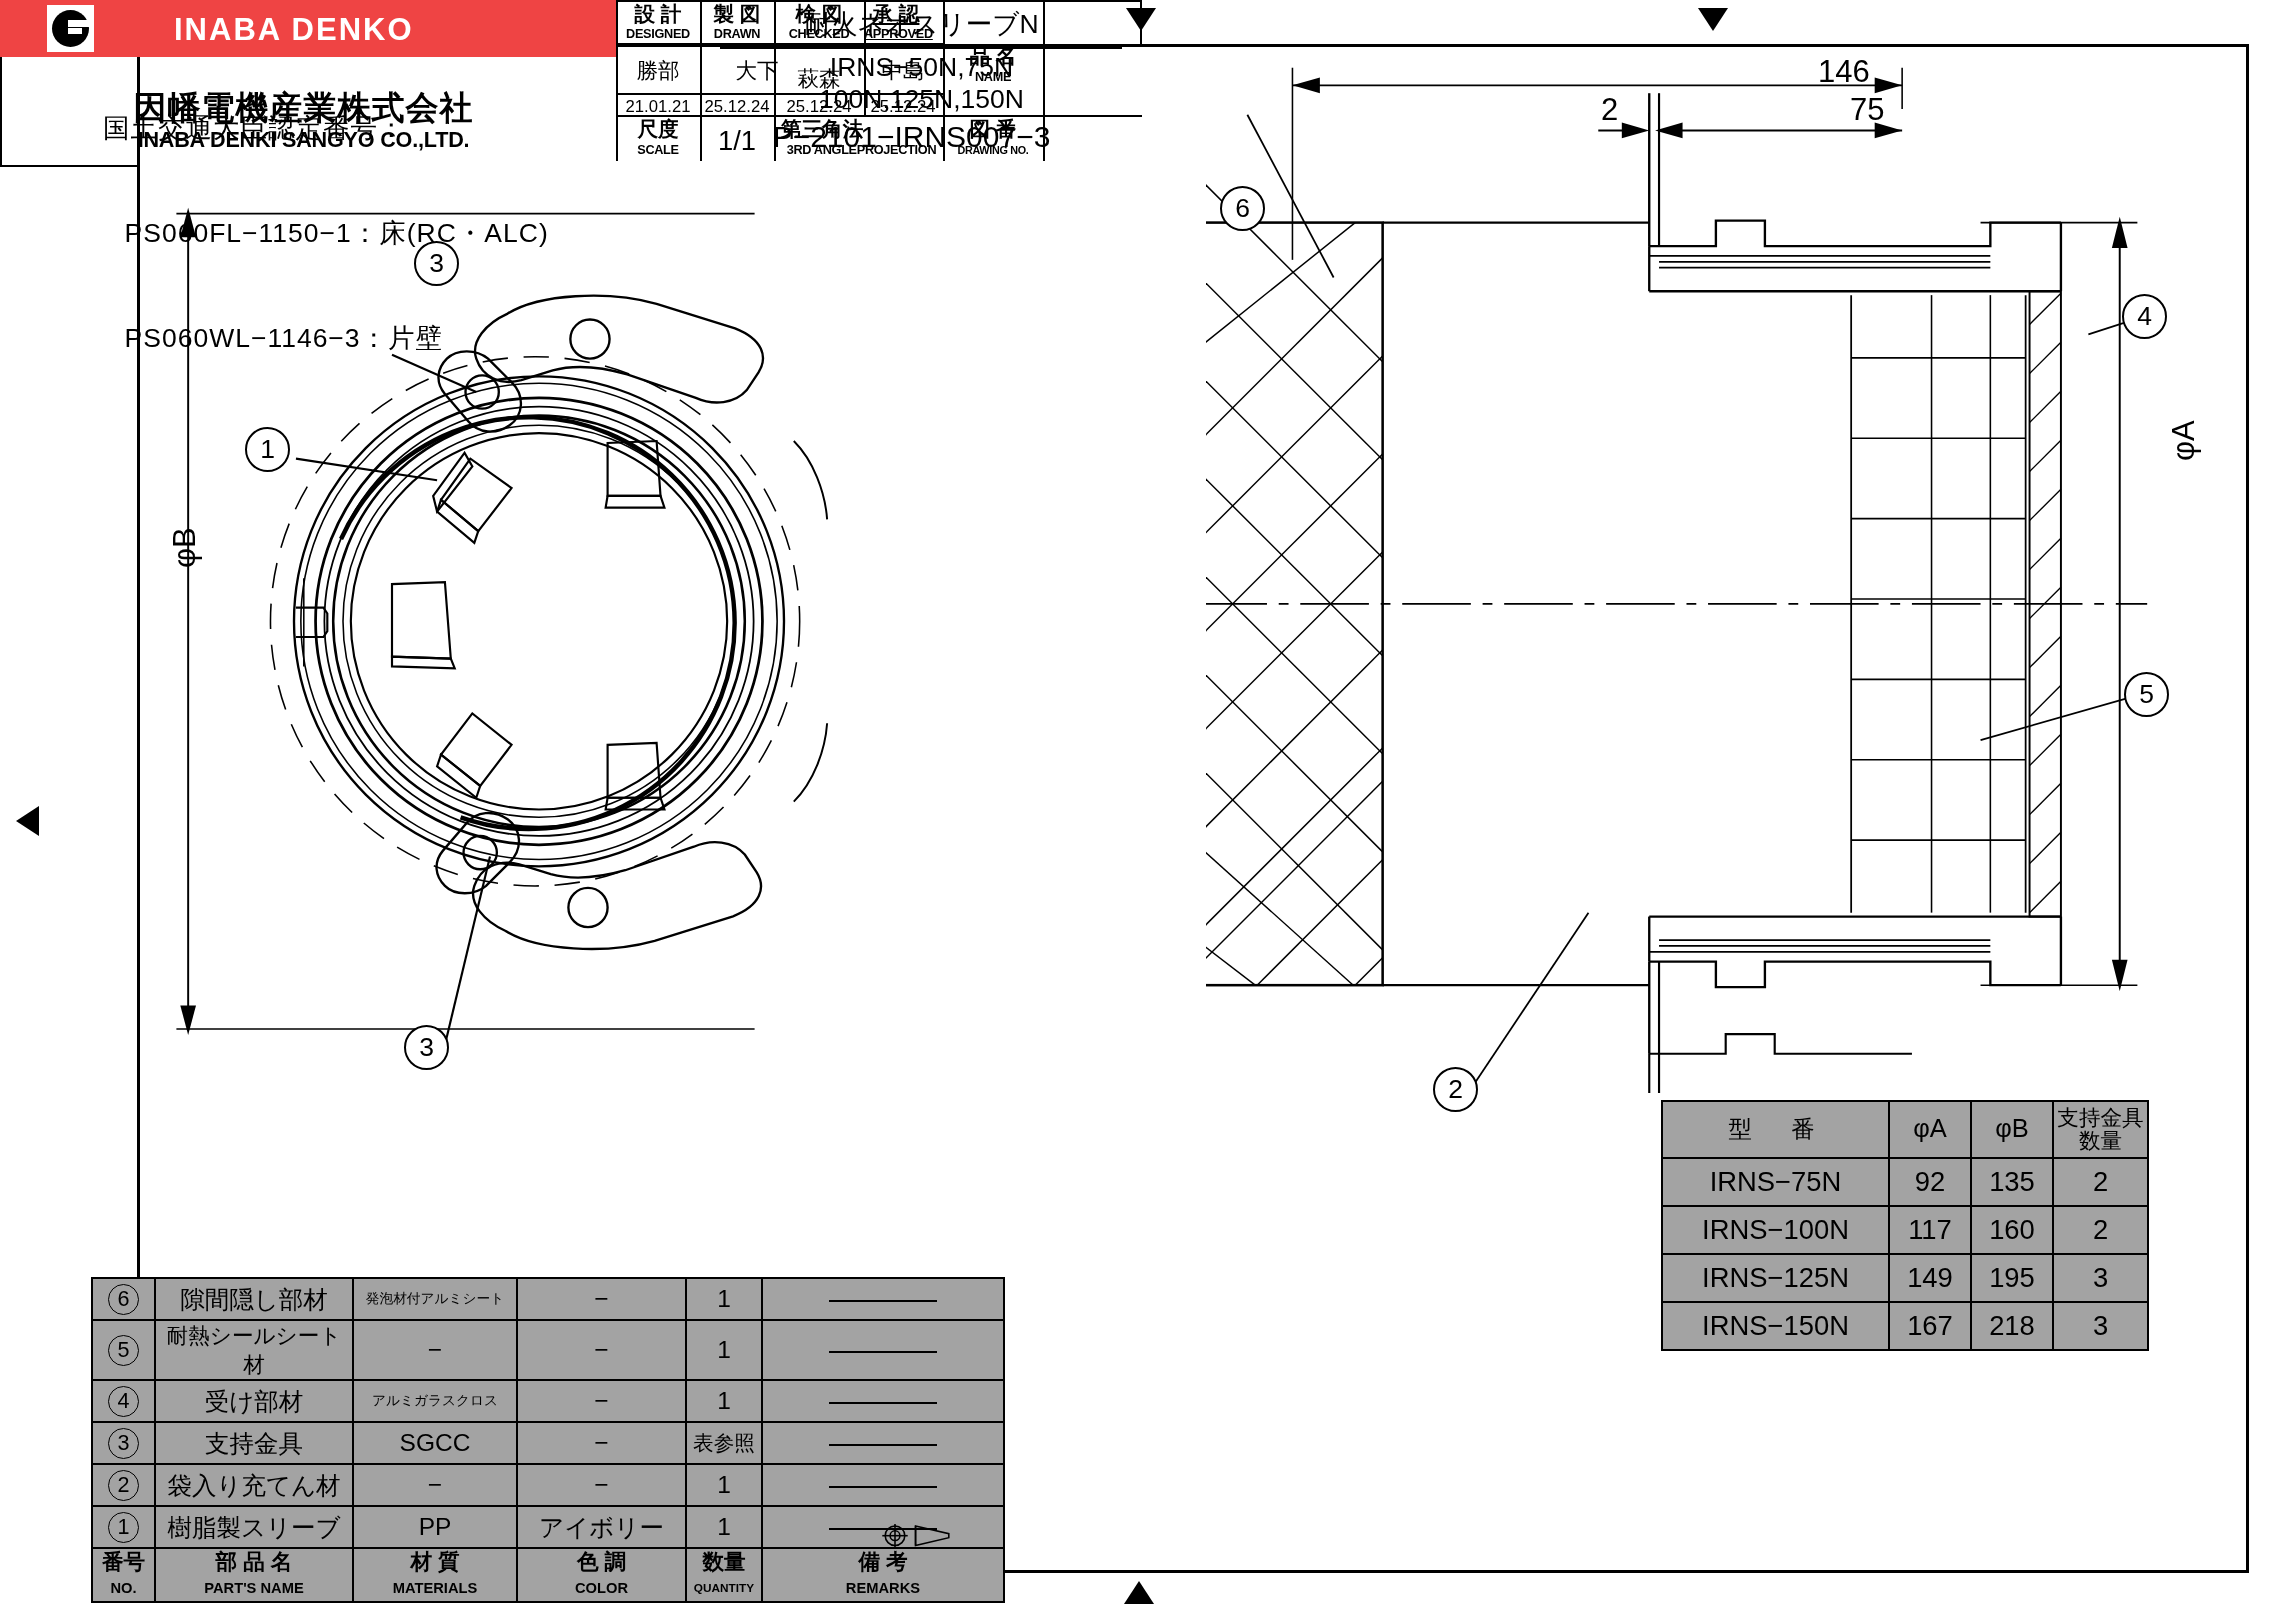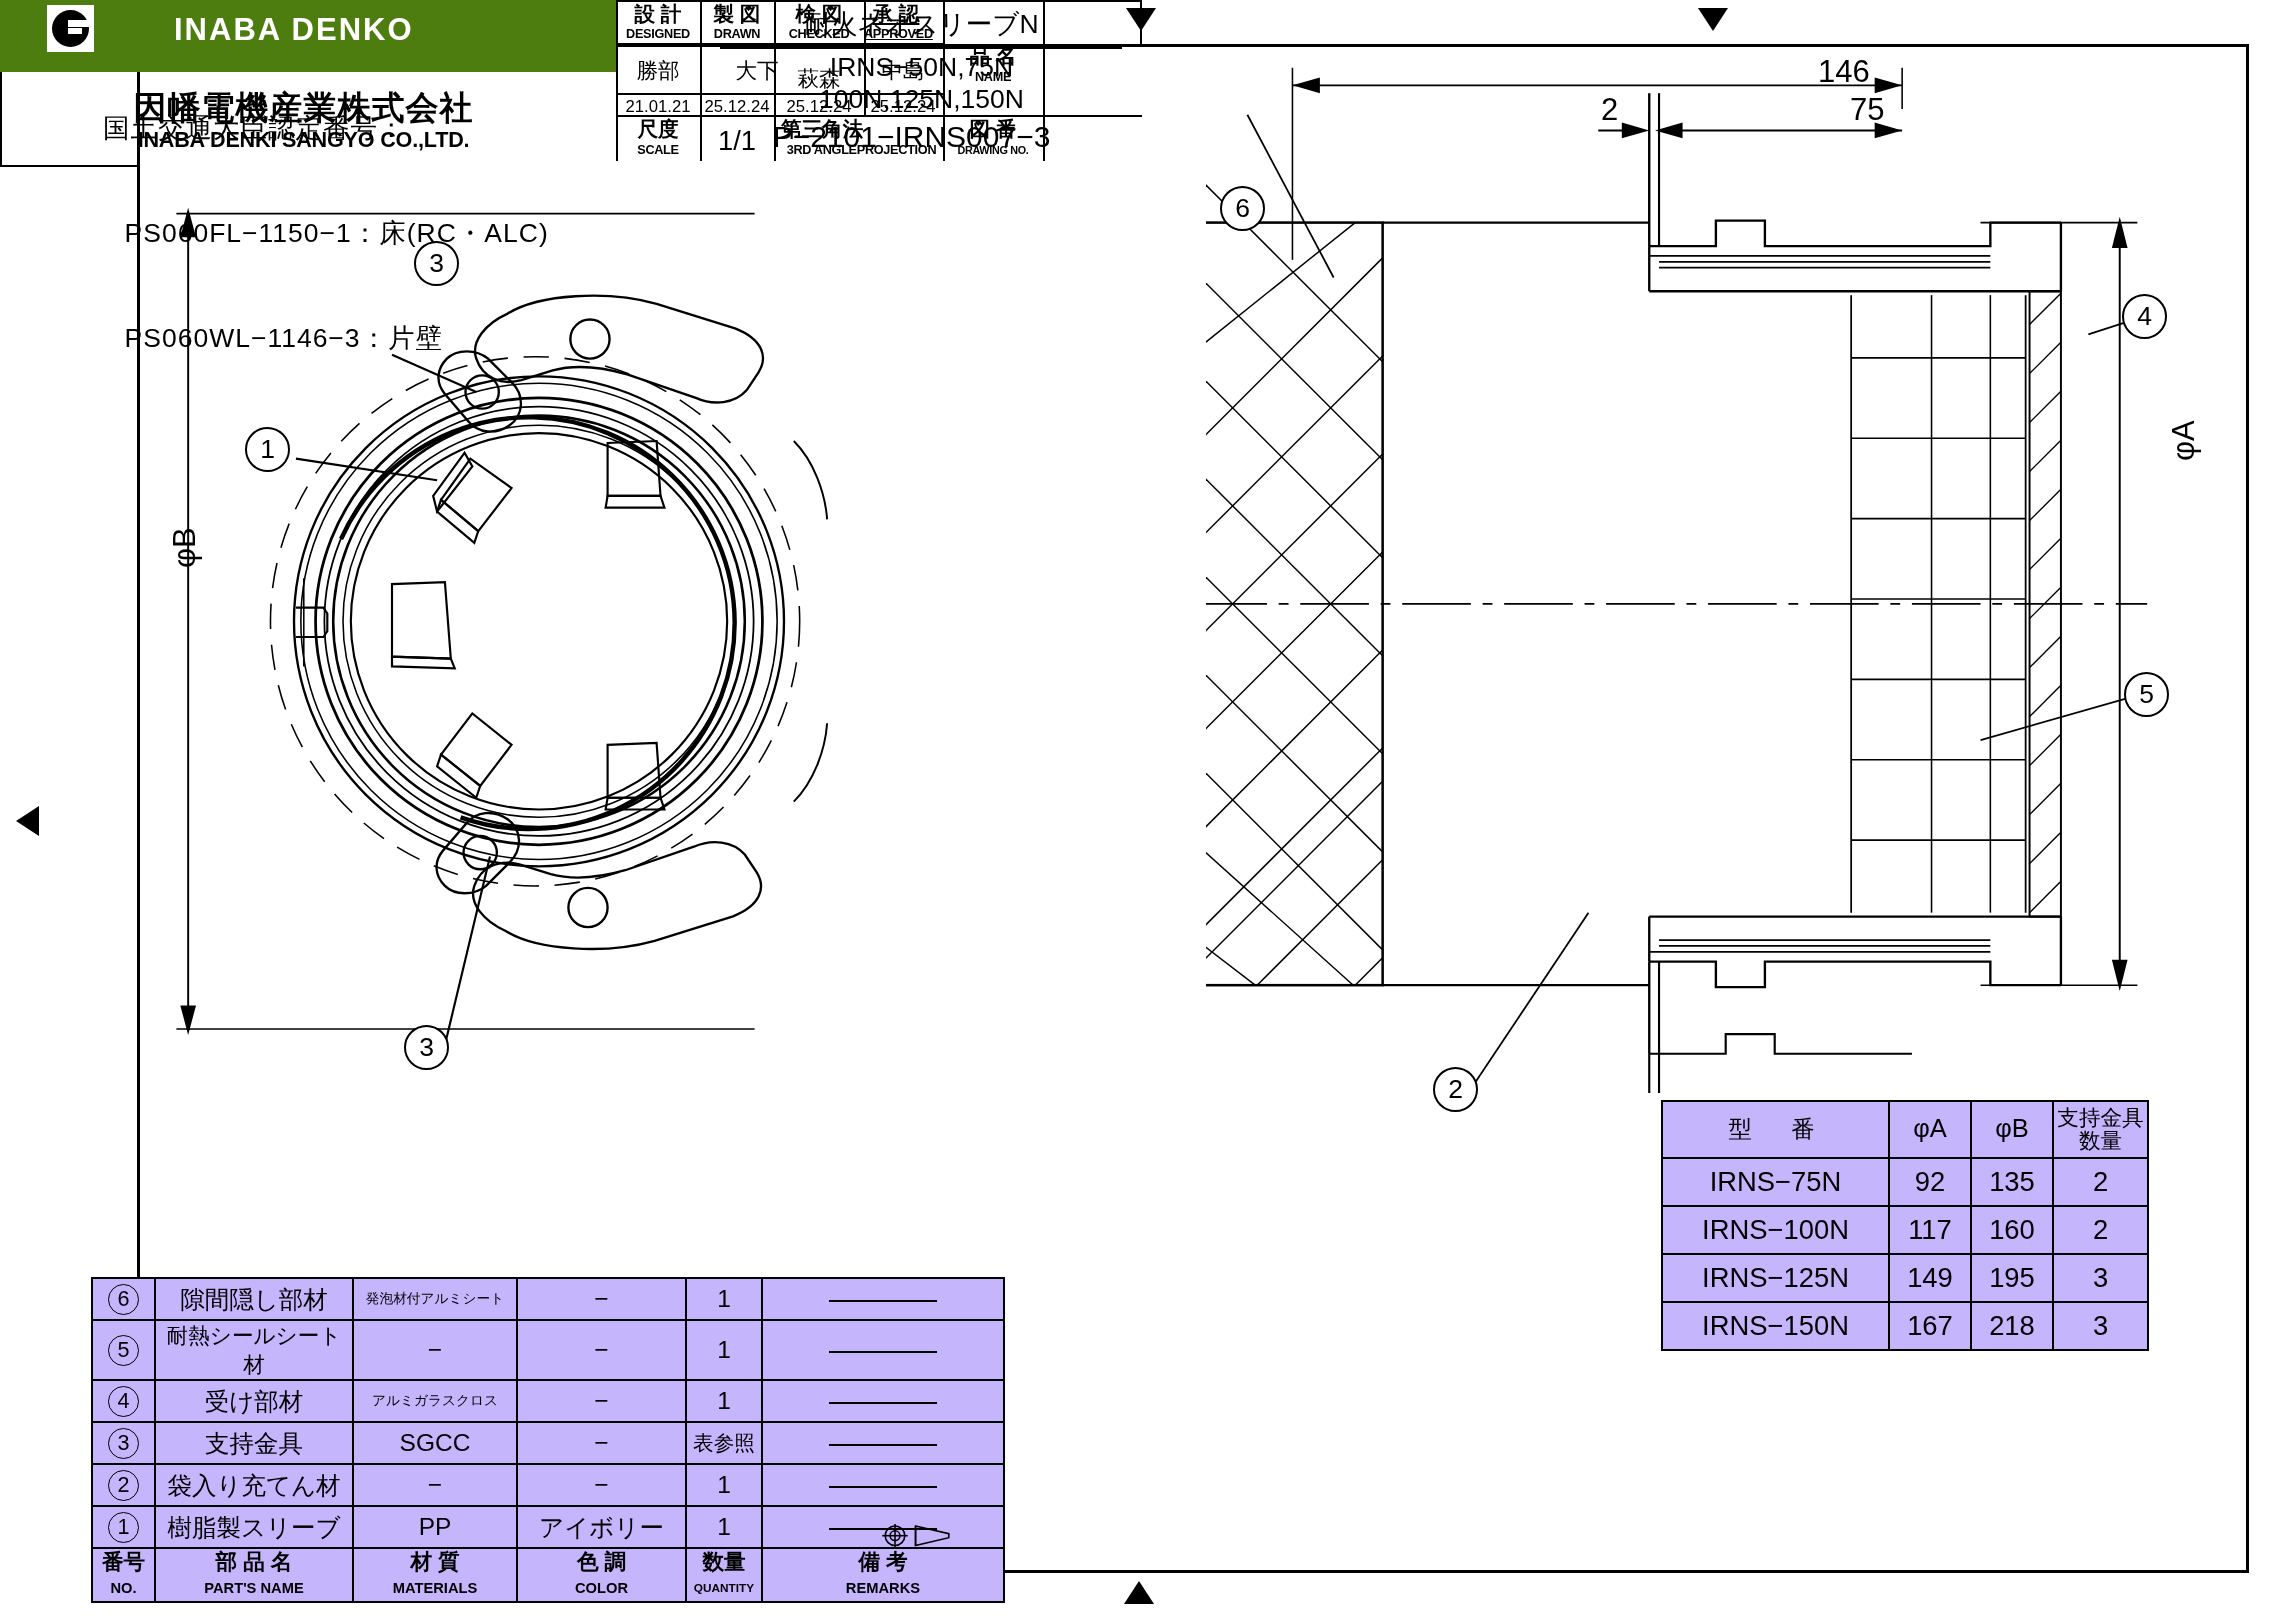--- a/index.html
+++ b/index.html
@@ -18,21 +18,21 @@
   
   .dim{font-size:31px;}
 
   
   .balloon{position:absolute;border:2px solid #000;border-radius:50%;
            width:41px;height:41px;background:#fff;
            display:flex;align-items:center;justify-content:center;
            font-size:26.5px;line-height:1;}
 
   
-  table{border-collapse:collapse;position:absolute;background:#c4b5fd;}
+  table{border-collapse:collapse;position:absolute;background:#a3a3a3;}
   table td,table th{border:2px solid #000;padding:0;text-align:center;
         font-weight:normal;font-size:24.5px;}
 
   
   #parts{left:91px;top:1277px;}
   #parts td{height:40px;}
   #parts .c-no{width:61px;}
   #parts .c-name{width:196px;}
   #parts .c-mat{width:162px;}
   #parts .c-col{width:167px;}
@@ -59,21 +59,21 @@
   
   #title{left:1108px;top:1407px;width:1142px;height:167px;border:2.9px solid #000;
          box-sizing:border-box;}
   #title .cell{position:absolute;box-sizing:border-box;}
   #title .vline{position:absolute;width:2px;background:#000;}
   #title .hline{position:absolute;height:2px;background:#000;}
   .tbhdr{font-size:20.6px;line-height:21.6px;font-weight:bold;text-align:center;}
   .tbhdr .en{font-size:12.7px;font-weight:bold;display:block;letter-spacing:-0.3px;}
   .tbval{font-size:21.6px;text-align:center;}
   .tbdate{font-size:16.7px;text-align:center;}
-  #logobar{position:absolute;left:0;top:0;width:617px;height:72px;background:#4d7c0f;}
+  #logobar{position:absolute;left:0;top:0;width:617px;height:57px;background:#ef4444;}
   #logobar .wordmark{position:absolute;left:174px;top:11.8px;color:#fff;
       font-size:31px;font-weight:bold;letter-spacing:2px;font-family:"Liberation Sans",sans-serif;}
   #logomark{position:absolute;left:47px;top:4.9px;width:47px;height:47px;
       background:#fff;border:2px solid #fff;box-sizing:border-box;}
   #logomark .disc{position:absolute;left:2.9px;top:2.9px;width:37px;height:37px;
       border-radius:50%;background:#000;}
   #logomark .notch{position:absolute;left:18.6px;top:12.7px;width:21.6px;height:7.8px;background:#fff;}
   #logomark .notch2{position:absolute;left:18.6px;top:21.6px;width:14.7px;height:5.9px;background:#fff;}
   #cojp{position:absolute;left:29px;top:86px;width:549px;text-align:center;
         font-size:33px;font-weight:bold;letter-spacing:1px;}

